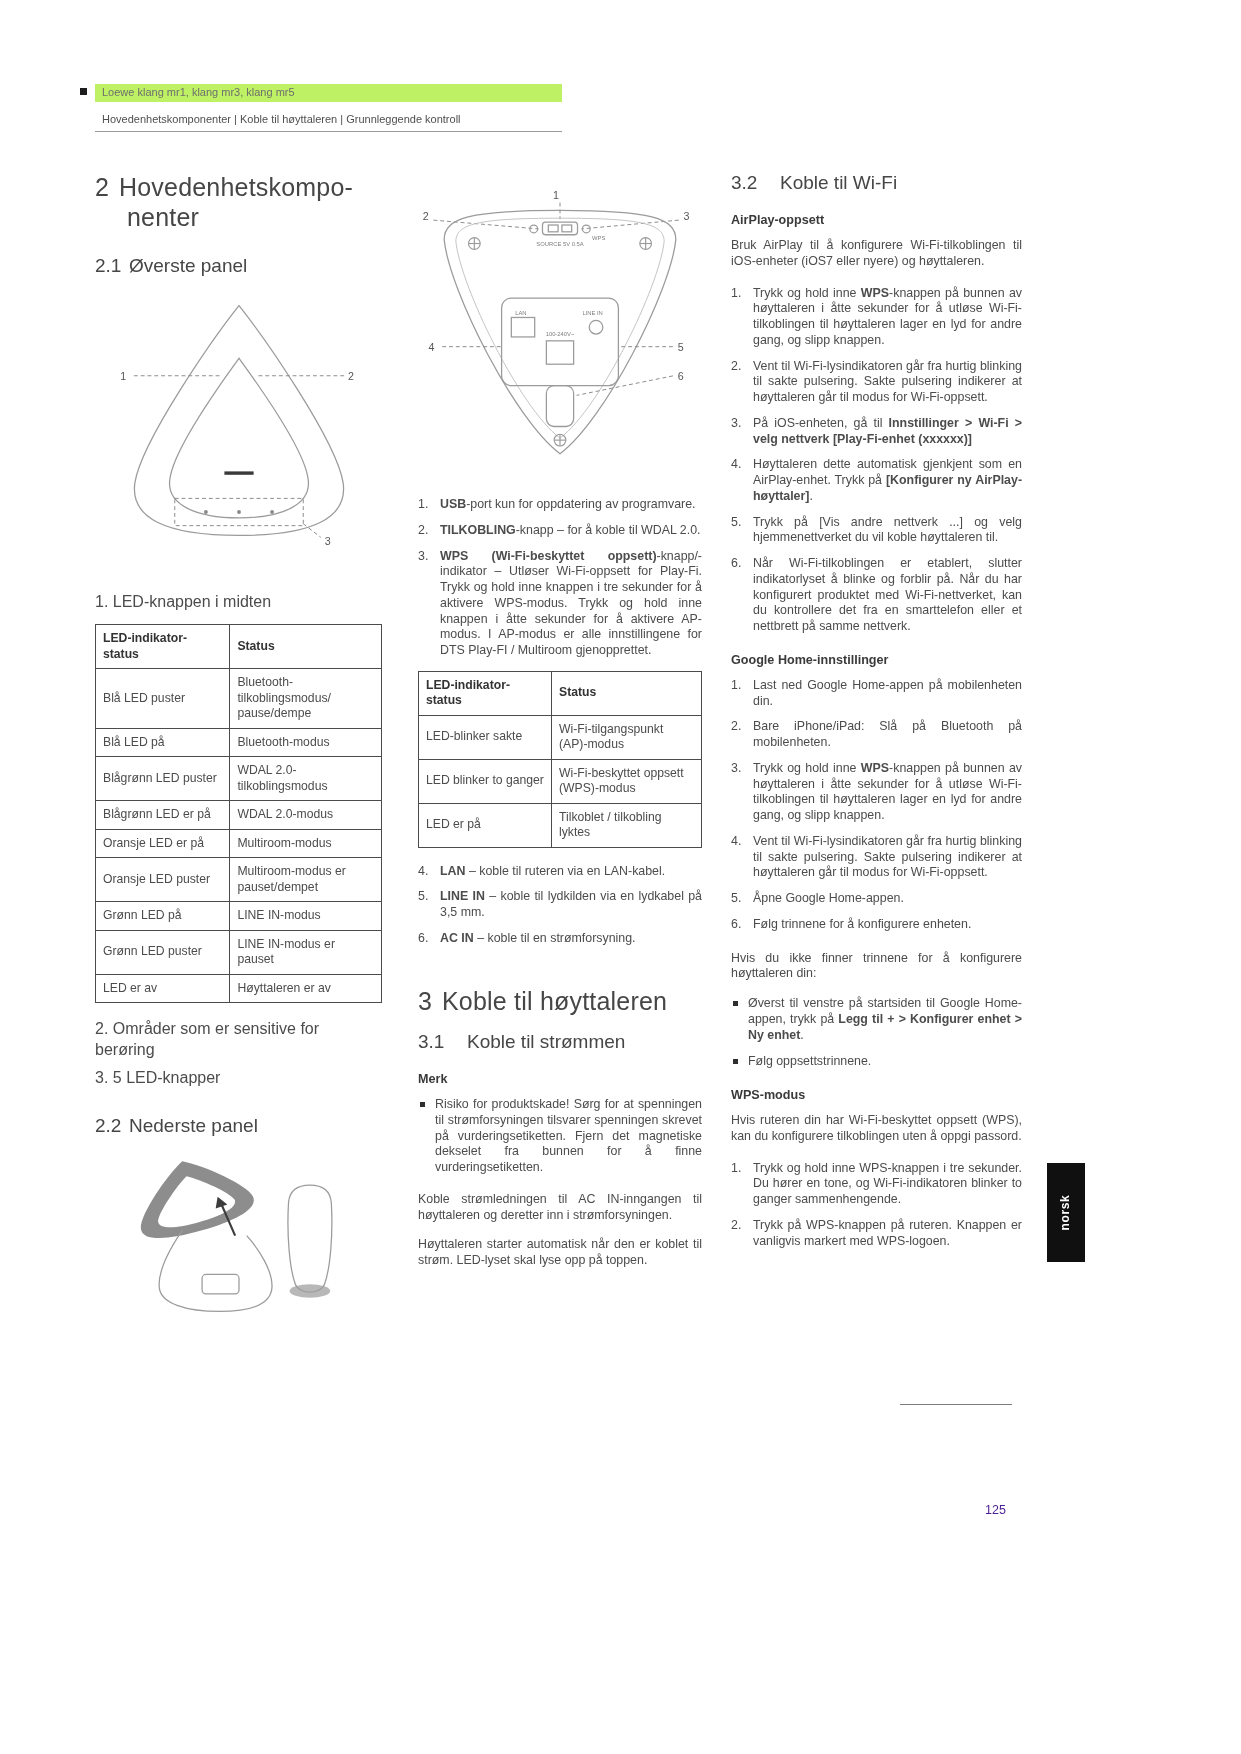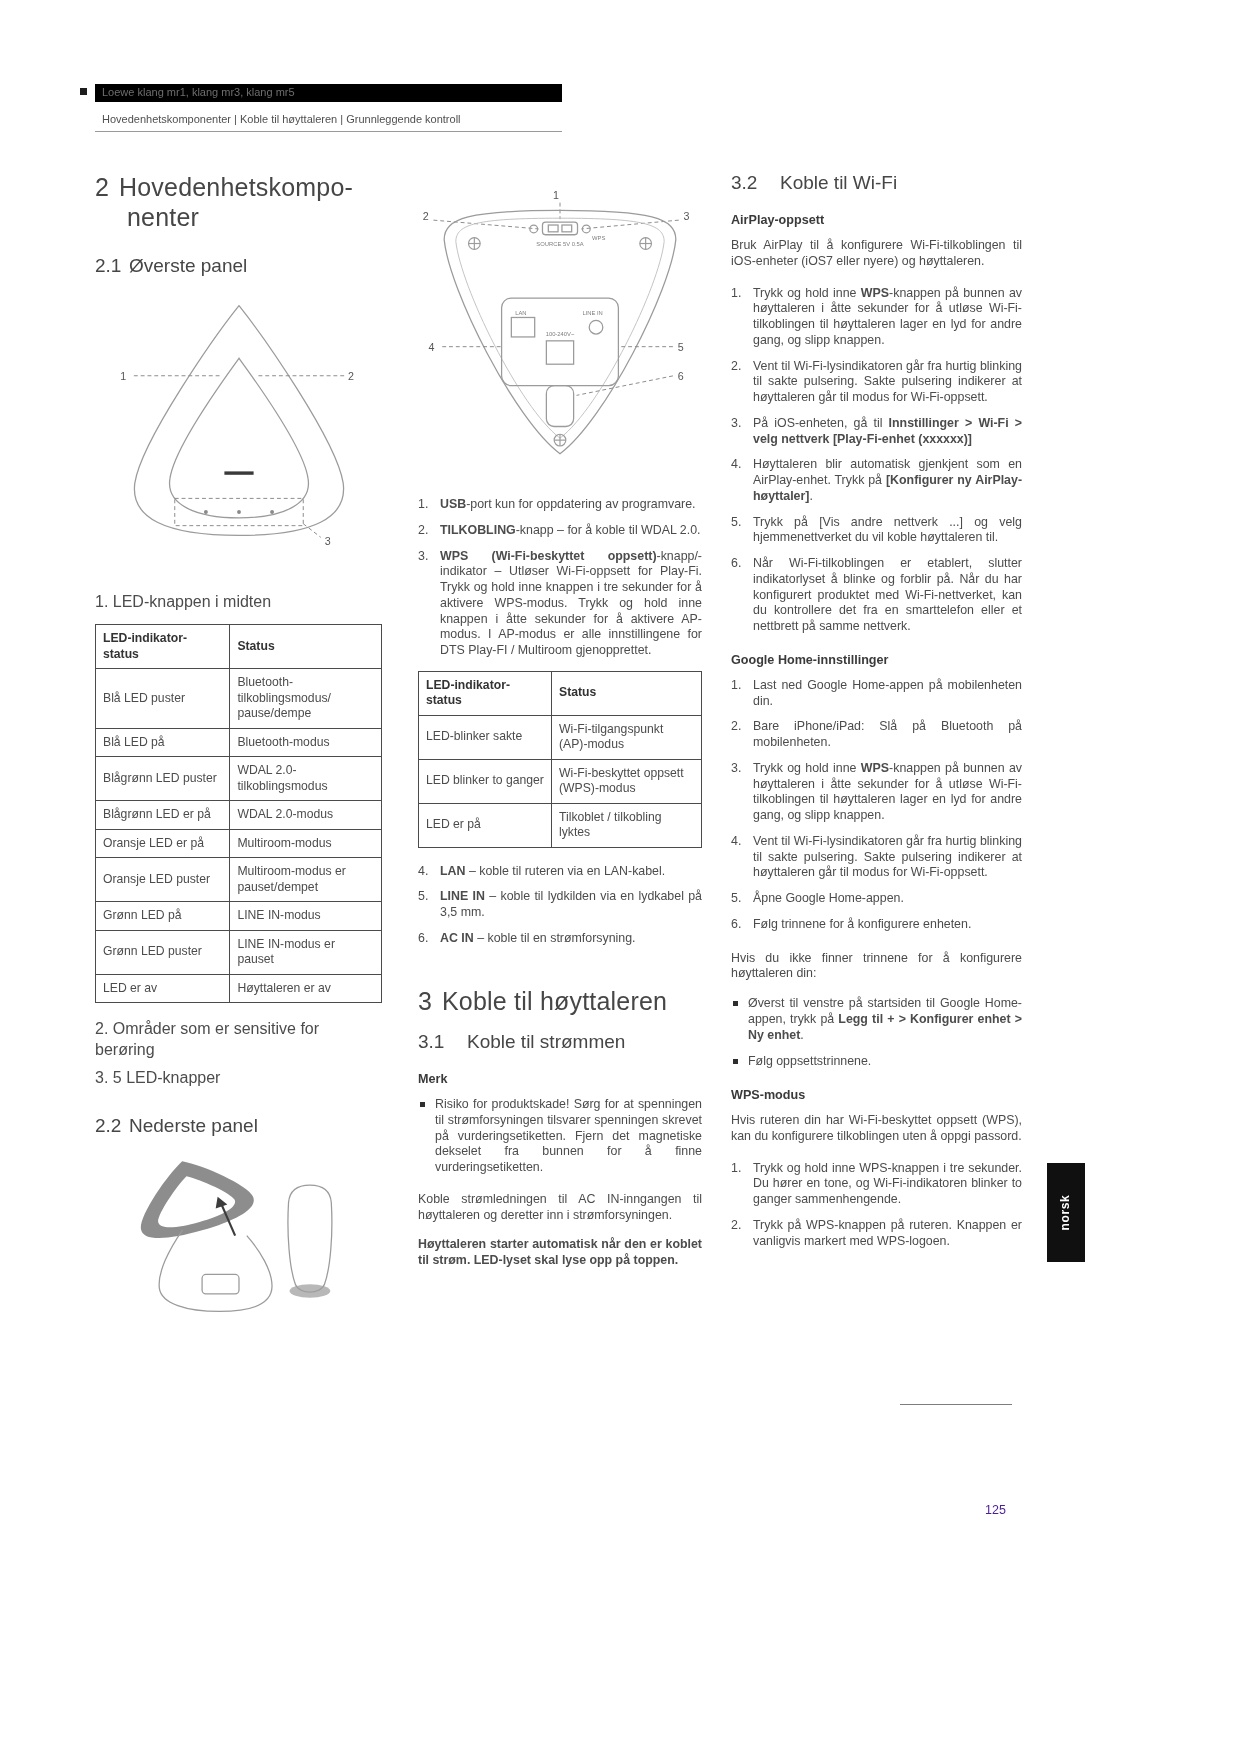--- a/index.html
+++ b/index.html
@@ -7,21 +7,21 @@
   body {
     width:1241px; height:1754px; position:relative; overflow:hidden;
     font-family:"Liberation Sans", sans-serif;
     color:#4c4c4c; font-size:12.4px; line-height:1.27;
   }
   .page { position:absolute; inset:0; }
 
   
   .hdr { position:absolute; top:84px; left:80px; width:482px; }
   .hdr .sq { position:absolute; left:0; top:4px; width:7px; height:7px; background:#1d1d1d; }
-  .hdr .bar { margin-left:15px; background:#000000; font-size:11px; color:#6e6e6e; padding:2px 7px 2px; }
+  .hdr .bar { margin-left:15px; background:#bef264; font-size:11px; color:#6e6e6e; padding:2px 7px 2px; }
   .hdr .crumb { margin-left:15px; font-size:11px; color:#4f4f4f; padding:11px 7px 4px; border-bottom:1px solid #9a9a9a; }
 
   
   .col { position:absolute; top:165px; }
   .col1 { left:95px;  width:287px; }
   .col2 { left:418px; width:284px; }
   .col3 { left:731px; width:291px; }
 
   
   .h1 { font-size:25px; font-weight:400; color:#464646; line-height:1.18; letter-spacing:.2px; margin:8px 0 22px; }
@@ -266,38 +266,38 @@
       <span class="h2num">3.1</span><span>Koble til strømmen</span>
     </div>
 
     <div class="bold-head">Merk</div>
 
     <ul class="sq">
       <li>Risiko for produktskade! Sørg for at spenningen til strømforsyningen tilsvarer spenningen skrevet på vurderingsetiketten. Fjern det magnetiske dekselet fra bunnen for å finne vurderingsetiketten.</li>
     </ul>
 
     <p class="p" style="margin-top:16px;">Koble strømledningen til AC IN-inngangen til høyttaleren og deretter inn i strømforsyningen.</p>
-    <p class="p" style="margin-top:14px;font-weight:bold;">Høyttaleren starter automatisk når den er koblet til strøm. LED-lyset skal lyse opp på toppen.</p>
+    <p class="p" style="margin-top:14px;">Høyttaleren starter automatisk når den er koblet til strøm. LED-lyset skal lyse opp på toppen.</p>
 
   </section>
 
   <section class="col col3">
 
     <div class="h2 wide">
       <span class="h2num">3.2</span><span>Koble til Wi-Fi</span>
     </div>
 
     <div class="bold-head">AirPlay-oppsett</div>
     <p class="p">Bruk AirPlay til å konfigurere Wi-Fi-tilkoblingen til iOS-enheter (iOS7 eller nyere) og høyttaleren.</p>
 
     <ol class="steps" style="margin-top:16px;">
       <li><span>Trykk og hold inne </span><b>WPS</b><span>-knappen på bunnen av høyttaleren i åtte sekunder for å utløse Wi-Fi-tilkoblingen til høyttaleren lager en lyd for andre gang, og slipp knappen.</span></li>
       <li><span>Vent til Wi-Fi-lysindikatoren går fra hurtig blinking til sakte pulsering. Sakte pulsering indikerer at høyttaleren går til modus for Wi-Fi-oppsett.</span></li>
       <li><span>På iOS-enheten, gå til </span><b>Innstillinger &gt; Wi-Fi &gt; velg nettverk [Play-Fi-enhet (xxxxxx)]</b></li>
-      <li><span>Høyttaleren blir automatisk gjenkjent som en AirPlay-enhet. Trykk på </span><b>[Konfigurer ny AirPlay-høyttaler]</b><span>.</span></li>
+      <li><span>Høyttaleren dette automatisk gjenkjent som en AirPlay-enhet. Trykk på </span><b>[Konfigurer ny AirPlay-høyttaler]</b><span>.</span></li>
       <li><span>Trykk på [Vis andre nettverk ...] og velg hjemmenettverket du vil koble høyttaleren til.</span></li>
       <li><span>Når Wi-Fi-tilkoblingen er etablert, slutter indikatorlyset å blinke og forblir på. Når du har konfigurert produktet med Wi-Fi-nettverket, kan du kontrollere det fra en smarttelefon eller et nettbrett på samme nettverk.</span></li>
     </ol>
 
     <div class="bold-head">Google Home-innstillinger</div>
 
     <ol class="steps">
       <li><span>Last ned Google Home-appen på mobilenheten din.</span></li>
       <li><span>Bare iPhone/iPad: Slå på Bluetooth på mobilenheten.</span></li>
       <li><span>Trykk og hold inne </span><b>WPS</b><span>-knappen på bunnen av høyttaleren i åtte sekunder for å utløse Wi-Fi-tilkoblingen til høyttaleren lager en lyd for andre gang, og slipp knappen.</span></li>

